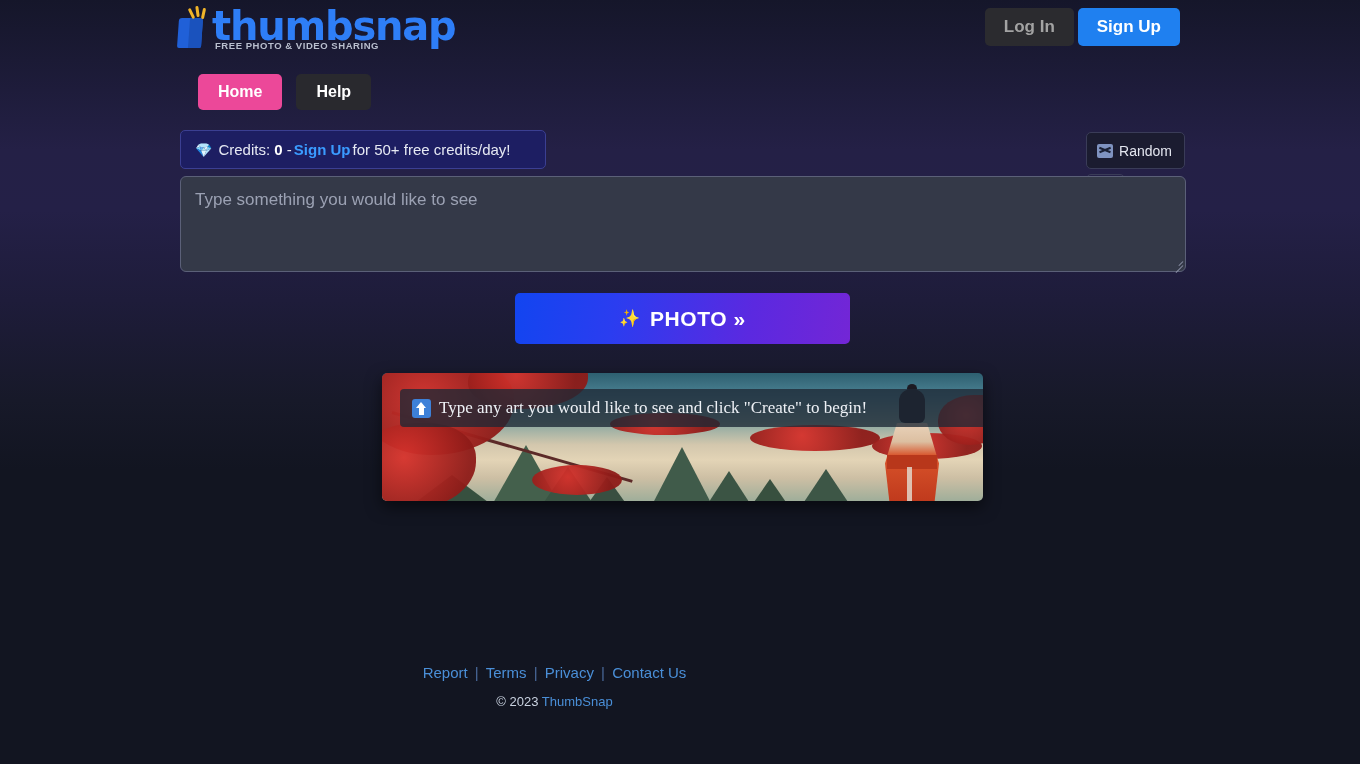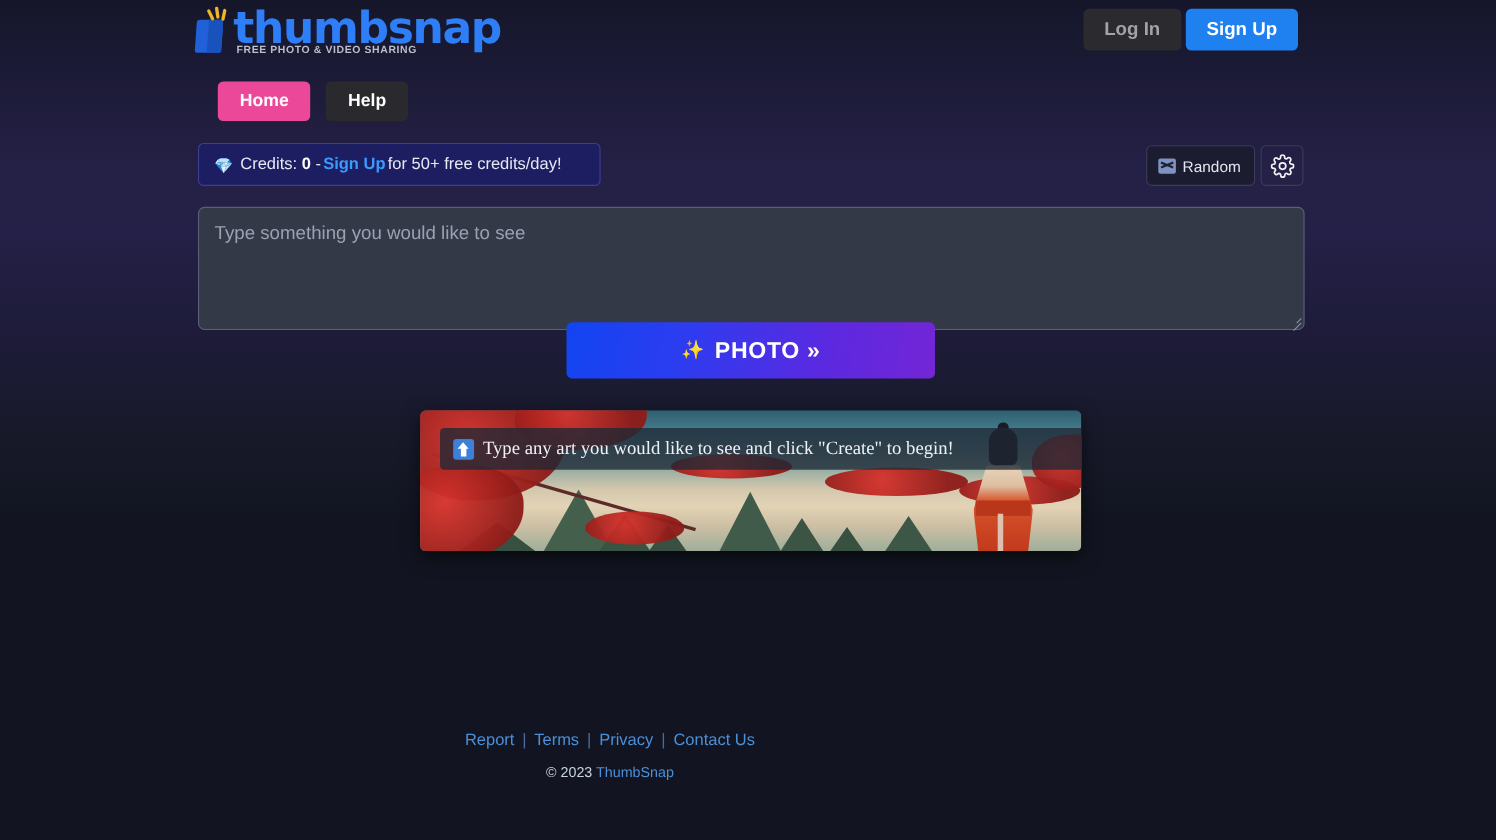--- a/index.html
+++ b/index.html
@@ -164,20 +164,21 @@
   .credits b { color: #ffffff; }
   .credits a { color: #3a9bff; font-weight: 700; text-decoration: none; margin: 0 2px; }
 
   
   .tools {
     position: absolute;
     right: 175px;
     top: 132px;
     display: flex;
     gap: 5px;
+    flex-direction: column;
   }
   .btn-random {
     background: #1b1c30;
     border: 1px solid #3a3c58;
     border-radius: 5px;
     color: #e3e6ef;
     font-size: 14px;
     padding: 8px 12px 8px 10px;
     display: flex;
     align-items: center;
@@ -211,23 +212,23 @@
     display: flex;
     align-items: center;
     justify-content: center;
     cursor: pointer;
   }
 
   
   .prompt-wrap {
     position: absolute;
     left: 180px;
-    top: 188px;
+    top: 176px;
     width: 1006px;
-    height: 112px;
+    height: 96px;
   }
   .prompt {
     width: 100%;
     height: 100%;
     background: #343948;
     border: 1px solid #5b6078;
     border-radius: 6px;
     color: #e9ebf2;
     font-size: 17px;
     font-family: "Liberation Sans", sans-serif;

